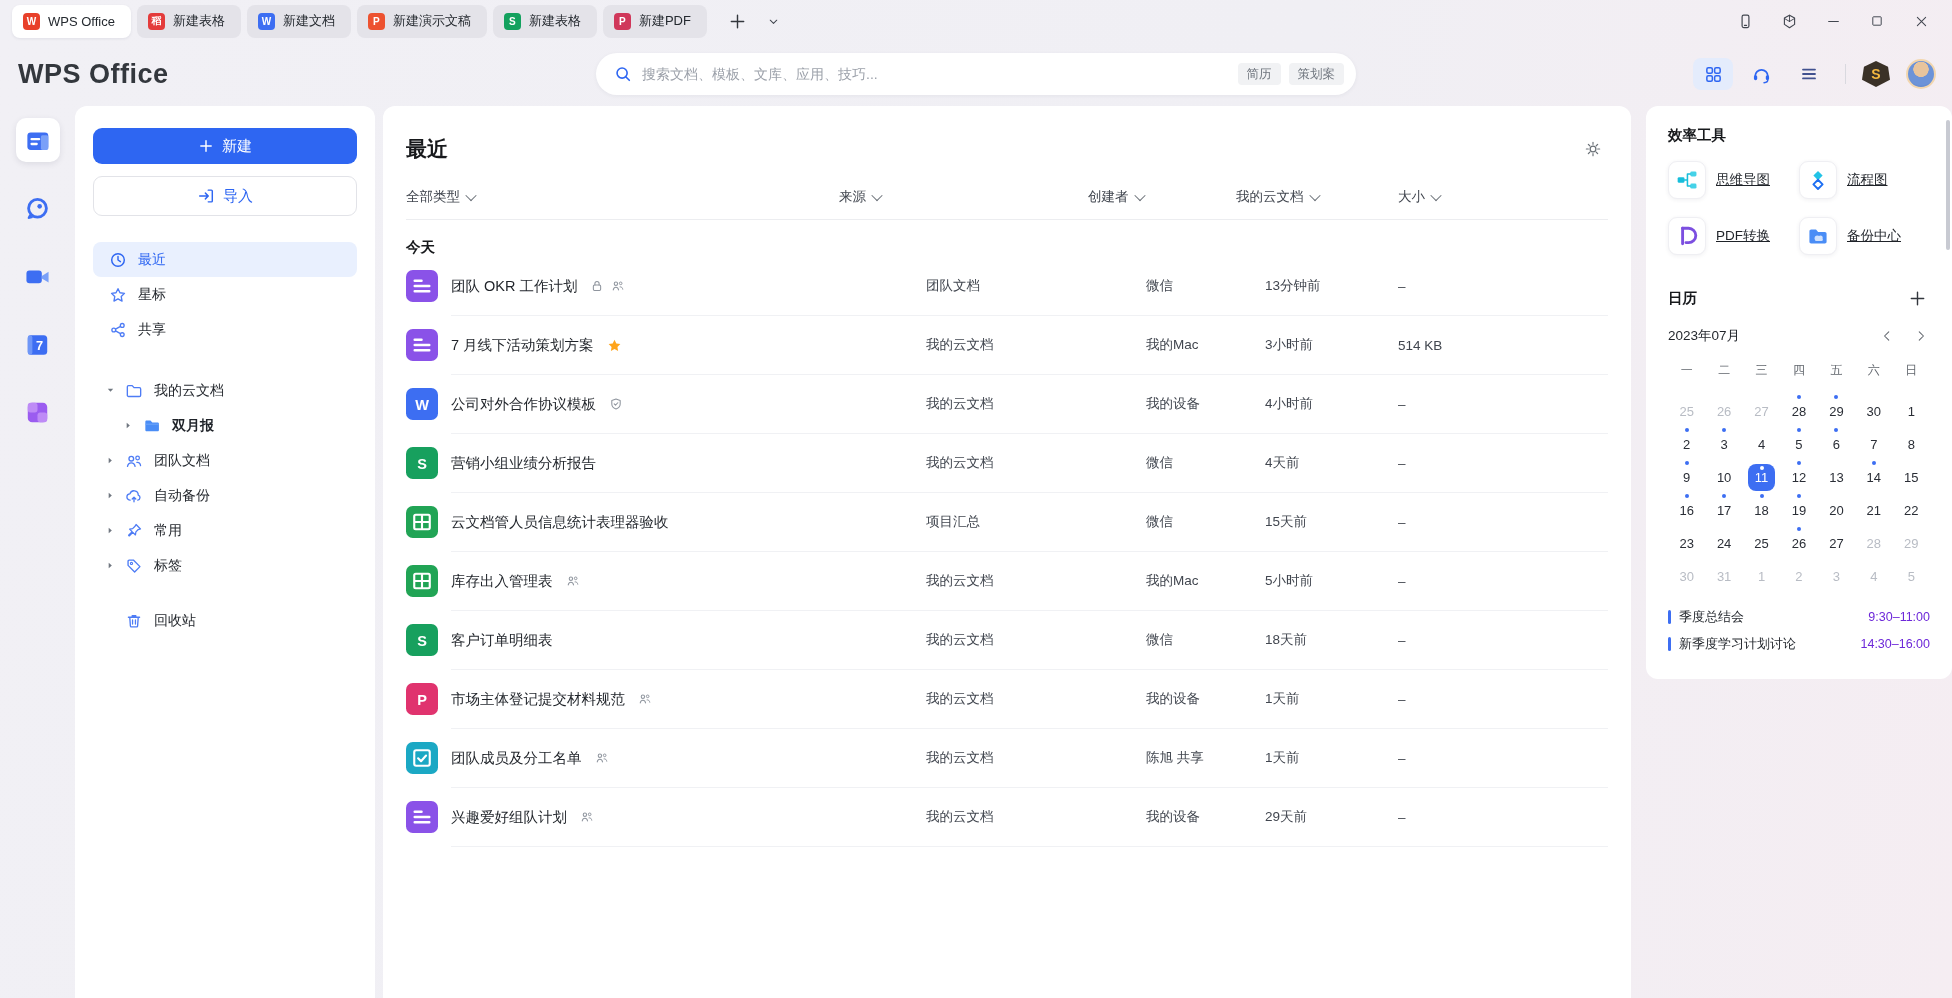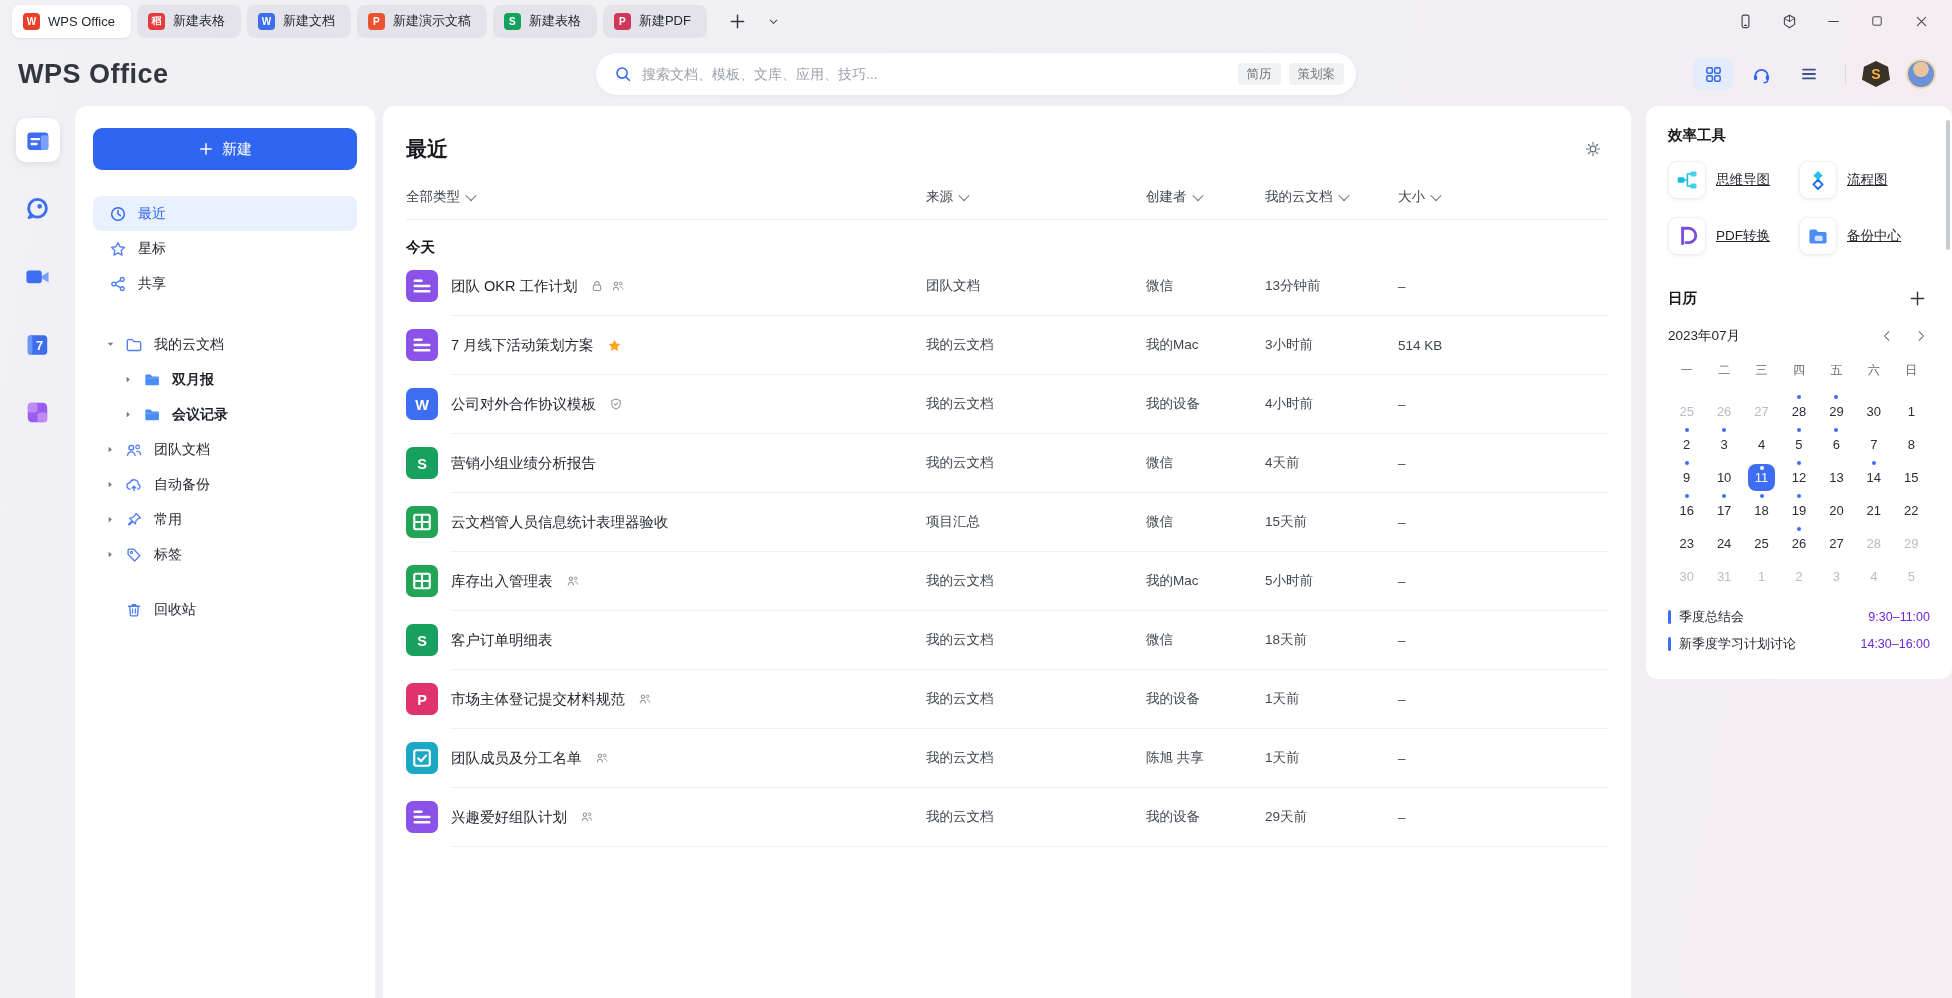--- a/index.html
+++ b/index.html
@@ -61,21 +61,21 @@
   .content { display:flex; height:892px; align-items:stretch; }
   .rail { width:75px; flex:none; display:flex; flex-direction:column; align-items:center; padding-top:12px; gap:24px; }
   .rail-item { width:44px; height:44px; border-radius:10px; display:flex; align-items:center; justify-content:center; cursor:pointer; }
   .rail-item.active { background:#fff; box-shadow:0 2px 6px rgba(40,44,70,.10); }
 
   .card { background:#fff; border-radius:12px 12px 0 0; }
 
   
   .sidebar { width:300px; flex:none; padding:22px 18px 0; }
   .btn-new {
-    height:42px; border-radius:9px; background:#2E66F2; color:#fff; font-size:15px;
+    height:36px; border-radius:9px; background:#2E66F2; color:#fff; font-size:15px;
     display:flex; align-items:center; justify-content:center; gap:8px; cursor:pointer;text-align:right;
   }
   .btn-import {
     height:40px; border-radius:9px; background:#fff; border:1px solid #E2E3E8; color:#2E66F2; font-size:15px;
     display:flex; align-items:center; justify-content:center; gap:8px; margin-top:12px; cursor:pointer;
   }
   .side-menu { margin-top:26px; }
   .smi { height:35px; display:flex; align-items:center; gap:11px; padding-left:16px; border-radius:8px; cursor:pointer; font-size:14px; color:#1F2329; }
   .smi.active { background:#E9F0FE; color:#2E66F2; }
   .tree { margin-top:26px; }
@@ -85,21 +85,21 @@
   .trow.child { padding-left:18px;font-weight:bold; }
   .trash-row { margin-top:20px; }
   .trash-row .arrow { visibility:hidden; }
 
   
   .main { flex:1; margin:0 15px 0 8px; padding:0 23px; display:flex; flex-direction:column; }
   .main-titlerow { display:flex; align-items:center; margin-top:28px; }
   .main-title { font-size:21px; font-weight:bold; color:#17191C; }
   .gearbtn { margin-left:auto; width:30px; height:30px; display:flex; align-items:center; justify-content:center; border-radius:6px; cursor:pointer; }
   .lgrid { display:grid; grid-template-columns:minmax(0,1fr) 220px 119px 133px 210px; align-items:center; }
-  .filterrow { margin-top:24px; padding-bottom:13px; border-bottom:1px solid #ECEDF0; }
+  .filterrow { margin-top:24px; padding-bottom:13px; border-bottom:1px solid #ECEDF0;gap:29px; }
   .filter { display:flex; align-items:center; gap:7px; font-size:13.5px; color:#41464F; cursor:pointer; width:max-content; }
   .chev { width:8px; height:8px; border-right:1.4px solid #6B7178; border-bottom:1.4px solid #6B7178; transform:rotate(45deg) translate(-1px,-1px); }
   .section-label { font-size:14.5px; font-weight:bold; color:#17191C; margin-top:18px; }
   .filelist { }
   .frow { height:58px; cursor:pointer; }
   .frow .namecell { display:flex; align-items:center; gap:13px; min-width:0; }
   .fticon { width:32px; height:32px; flex:none; }
   .fname { font-size:14.5px; color:#1F2329; white-space:nowrap; }
   .fbadges { display:flex; align-items:center; gap:7px; color:#8F959E; }
   .fmeta { font-size:13.5px; color:#41464F; }
@@ -289,20 +289,29 @@
 
   <div class="card sidebar">
     <div class="btn-new">
       <span id="plusnew">
           <svg width="16" height="16" viewBox="0 0 20 20" fill="none" xmlns="http://www.w3.org/2000/svg">
             <path d="M10 3.5v13M3.5 10h13" stroke="#fff" stroke-width="1.8" stroke-linecap="round" stroke-linejoin="round" fill="none"></path>
           </svg>
         </span>
       <span>新建</span>
     </div>
+    <div class="btn-import">
+      <span id="importico">
+          <svg width="18" height="18" viewBox="0 0 20 20" fill="none" xmlns="http://www.w3.org/2000/svg">
+            <path d="M12.5 3.5H16a1 1 0 0 1 1 1v11a1 1 0 0 1-1 1h-3.5" stroke="#2E66F2" stroke-width="1.6" stroke-linecap="round" stroke-linejoin="round" fill="none"></path>
+            <path d="M3 10h9M9.3 6.8L12.5 10l-3.2 3.2" stroke="#2E66F2" stroke-width="1.6" stroke-linecap="round" stroke-linejoin="round" fill="none"></path>
+          </svg>
+        </span>
+      <span>导入</span>
+    </div>
     <div class="side-menu" id="sidemenu">
         <div class="smi active">
     <span class="ticon">
             <svg width="18" height="18" viewBox="0 0 20 20" fill="none" xmlns="http://www.w3.org/2000/svg">
               <circle cx="10" cy="10" r="7" stroke="#2E66F2" stroke-width="1.6"></circle>
               <path d="M10 6.2v3.8l2.7 1.8" stroke="#2E66F2" stroke-width="1.6" stroke-linecap="round" stroke-linejoin="round" fill="none"></path>
             </svg>
           </span>
     <span>最近</span>
   </div>
@@ -346,34 +355,20 @@
               <path d="M6 4l7 6-7 6z" fill="#707780"></path>
             </svg>
           </span>
     <span class="ticon">
             <svg width="18" height="18" viewBox="0 0 20 20" fill="none" xmlns="http://www.w3.org/2000/svg">
               <path d="M2.6 5.2c0-.8.6-1.4 1.4-1.4h4.3l2 2.2h6c.8 0 1.4.7 1.4 1.5v7c0 .8-.6 1.4-1.4 1.4H4c-.8 0-1.4-.6-1.4-1.4z" fill="#4A8DF6"></path>
               <path d="M2.6 8h14.8" stroke="#73AAF9" stroke-width="1"></path>
             </svg>
           </span>
     <span>双月报</span>
-  </div>
-        <div class="trow child">
-    <span class="arrow">
-            <svg width="9" height="9" viewBox="0 0 20 20" fill="none" xmlns="http://www.w3.org/2000/svg">
-              <path d="M6 4l7 6-7 6z" fill="#707780"></path>
-            </svg>
-          </span>
-    <span class="ticon">
-            <svg width="18" height="18" viewBox="0 0 20 20" fill="none" xmlns="http://www.w3.org/2000/svg">
-              <path d="M2.6 5.2c0-.8.6-1.4 1.4-1.4h4.3l2 2.2h6c.8 0 1.4.7 1.4 1.5v7c0 .8-.6 1.4-1.4 1.4H4c-.8 0-1.4-.6-1.4-1.4z" fill="#4A8DF6"></path>
-              <path d="M2.6 8h14.8" stroke="#73AAF9" stroke-width="1"></path>
-            </svg>
-          </span>
-    <span>会议记录</span>
   </div>
         <div class="trow">
     <span class="arrow">
             <svg width="9" height="9" viewBox="0 0 20 20" fill="none" xmlns="http://www.w3.org/2000/svg">
               <path d="M6 4l7 6-7 6z" fill="#707780"></path>
             </svg>
           </span>
     <span class="ticon">
             <svg width="18" height="18" viewBox="0 0 20 20" fill="none" xmlns="http://www.w3.org/2000/svg">
               <circle cx="7" cy="7.4" r="2.6" stroke="#4E7CF5" stroke-width="1.5"></circle>

